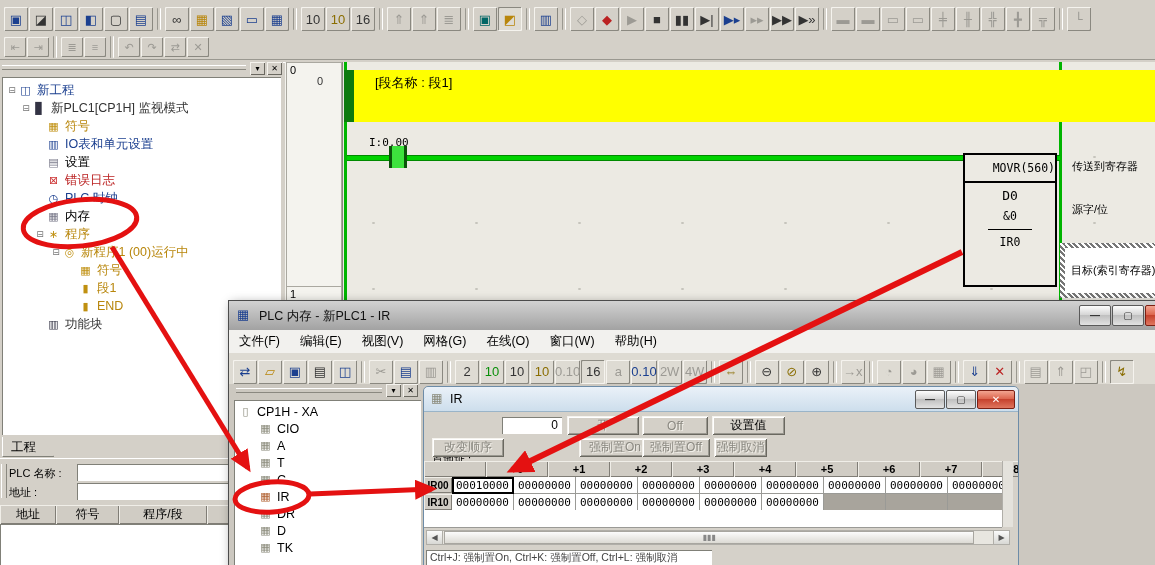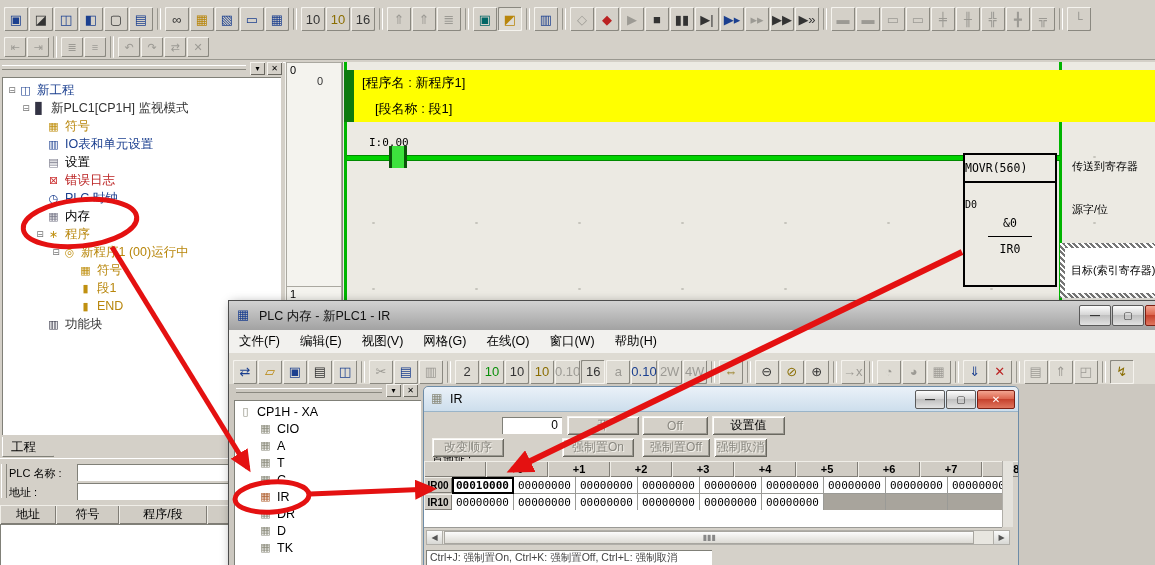--- a/index.html
+++ b/index.html
@@ -231,32 +231,31 @@
     </div>
     <div class="abs" style="left:1px;top:224px;width:54px;height:279px;border:1px solid #aaa8a0;">
       <span class="abs" style="left:3px;top:1px;font-size:11px;">1</span>
     </div>
 
     <div class="abs" style="left:59px;top:0;width:3px;height:503px;background:#00b400;"></div>
     <div class="abs" style="left:774px;top:0;width:3px;height:503px;background:#00b400;"></div>
 
     <div class="abs" style="left:59px;top:8px;width:10px;height:52px;background:#0e7a0e;"></div>
     <div class="abs" style="left:69px;top:8px;width:801px;height:52px;background:#ffff00;">
-      <div style="height:26px;line-height:26px;padding-left:8px;font-size:13px;">[程序名 : 新程序1]</div>
       <div style="height:26px;line-height:26px;padding-left:21px;font-size:13px;">[段名称 : 段1]</div>
     </div>
 
     <div class="abs" style="left:62px;top:93px;width:713px;height:4px;background:#00d200;border-top:1px solid #008a00;border-bottom:1px solid #008a00;"></div>
 
     <span class="abs" style="left:84px;top:74px;font-family:'DejaVu Sans Mono',monospace;font-size:11px;">I:0.00</span>
     <div class="abs" style="left:104px;top:84px;width:18px;height:22px;background:#3de23d;border-left:3px solid #0a550a;border-right:3px solid #0a550a;box-sizing:border-box;"></div>
 
     <div class="abs" style="left:678px;top:91px;width:94px;height:134px;border:2px solid #000;box-sizing:border-box;background:#eceae3;">
-      <div style="height:26px;line-height:26px;text-align:left;border-bottom:2px solid #000;font-size:11.5px;font-family:'DejaVu Sans Mono',monospace;">MOVR(560)</div>
-      <div style="text-align:left;margin-top:16px;font-size:10px;font-family:'DejaVu Sans Mono',monospace;">D0</div>
+      <div style="height:26px;line-height:26px;text-align:right;border-bottom:2px solid #000;font-size:11.5px;font-family:'DejaVu Sans Mono',monospace;">MOVR(560)</div>
+      <div style="text-align:center;margin-top:5px;font-size:13px;font-family:'DejaVu Sans Mono',monospace;">D0</div>
       <div style="text-align:center;margin-top:6px;font-size:11.5px;font-family:'DejaVu Sans Mono',monospace;">&amp;0</div>
       <div style="width:44px;height:0;border-top:1px solid #000;margin:6px auto 0;"></div>
       <div style="text-align:center;margin-top:5px;font-size:11.5px;font-family:'DejaVu Sans Mono',monospace;">IR0</div>
     </div>
 
     <div class="abs glabel" style="left:787px;top:97px;">传送到寄存器</div>
     <div class="abs glabel" style="left:787px;top:140px;">源字/位</div>
 
     <div class="abs" style="left:775px;top:181px;width:96px;height:55px;background:#fff;overflow:hidden;">
       <div class="abs hatch" style="left:0;top:0;width:100%;height:5px;"></div>
@@ -386,21 +385,21 @@
           <span class="wbtn" style="left:522px;top:3px;width:28px;height:17px;">▢</span>
           <span class="wbtn close" style="left:553px;top:3px;width:36px;height:17px;">✕</span>
         </div>
         <div style="position:relative;height:176px;">
           <span class="abs glabel" style="left:8px;top:8px;margin-top:32px;">首地址 :</span>
           <div class="abs sunk" style="left:78px;top:5px;width:60px;height:17px;text-align:right;line-height:17px;padding-right:4px;box-sizing:border-box;font-size:12px;">0</div>
           <div class="cbtn dis" style="left:143px;top:4px;width:72px;">开</div>
           <div class="cbtn dis" style="left:218px;top:4px;width:66px;">Off</div>
           <div class="cbtn" style="left:288px;top:4px;width:73px;">设置值</div>
           <div class="cbtn dis" style="left:8px;top:26px;width:72px;">改变顺序</div>
-          <div class="cbtn dis" style="left:138px;top:26px;width:72px;">强制置On</div>
+          <div class="cbtn dis" style="left:155px;top:26px;width:72px;">强制置On</div>
           <div class="cbtn dis" style="left:218px;top:26px;width:68px;">强制置Off</div>
           <div class="cbtn dis" style="left:290px;top:26px;width:53px;">强制取消</div>
 
           <div class="abs" style="left:0;top:49px;width:586px;">
             <div class="grow">
 
             <div class="gh" style="height:16px;width:62px;"></div>
                 <div class="gh" style="height:16px;width:62px;">+0</div>
                 <div class="gh" style="height:16px;width:62px;">+1</div>
                 <div class="gh" style="height:16px;width:62px;">+2</div>
@@ -408,21 +407,21 @@
                 <div class="gh" style="height:16px;width:62px;">+4</div>
                 <div class="gh" style="height:16px;width:62px;">+5</div>
                 <div class="gh" style="height:16px;width:62px;">+6</div>
                 <div class="gh" style="height:16px;width:62px;">+7</div>
                 <div class="gh" style="height:16px;width:62px;">+8</div>
               </div>
             <div class="grow">
               <div class="gh" style="height:16px;width:28px;font-size:10px;">IR00</div>
               <div class="grow">
 
-              <div class="gc sel" style="height:16px;width:61px;font-weight:bold;">00010000</div>
+              <div class="gc sel" style="height:16px;width:61px;">00010000</div>
                   <div class="gc" style="height:16px;width:61px;">00000000</div>
                   <div class="gc" style="height:16px;width:61px;">00000000</div>
                   <div class="gc" style="height:16px;width:61px;">00000000</div>
                   <div class="gc" style="height:16px;width:61px;">00000000</div>
                   <div class="gc" style="height:16px;width:61px;">00000000</div>
                   <div class="gc" style="height:16px;width:61px;">00000000</div>
                   <div class="gc" style="height:16px;width:61px;">00000000</div>
                   <div class="gc" style="height:16px;width:61px;">00000000</div>
                 </div>
             </div>

